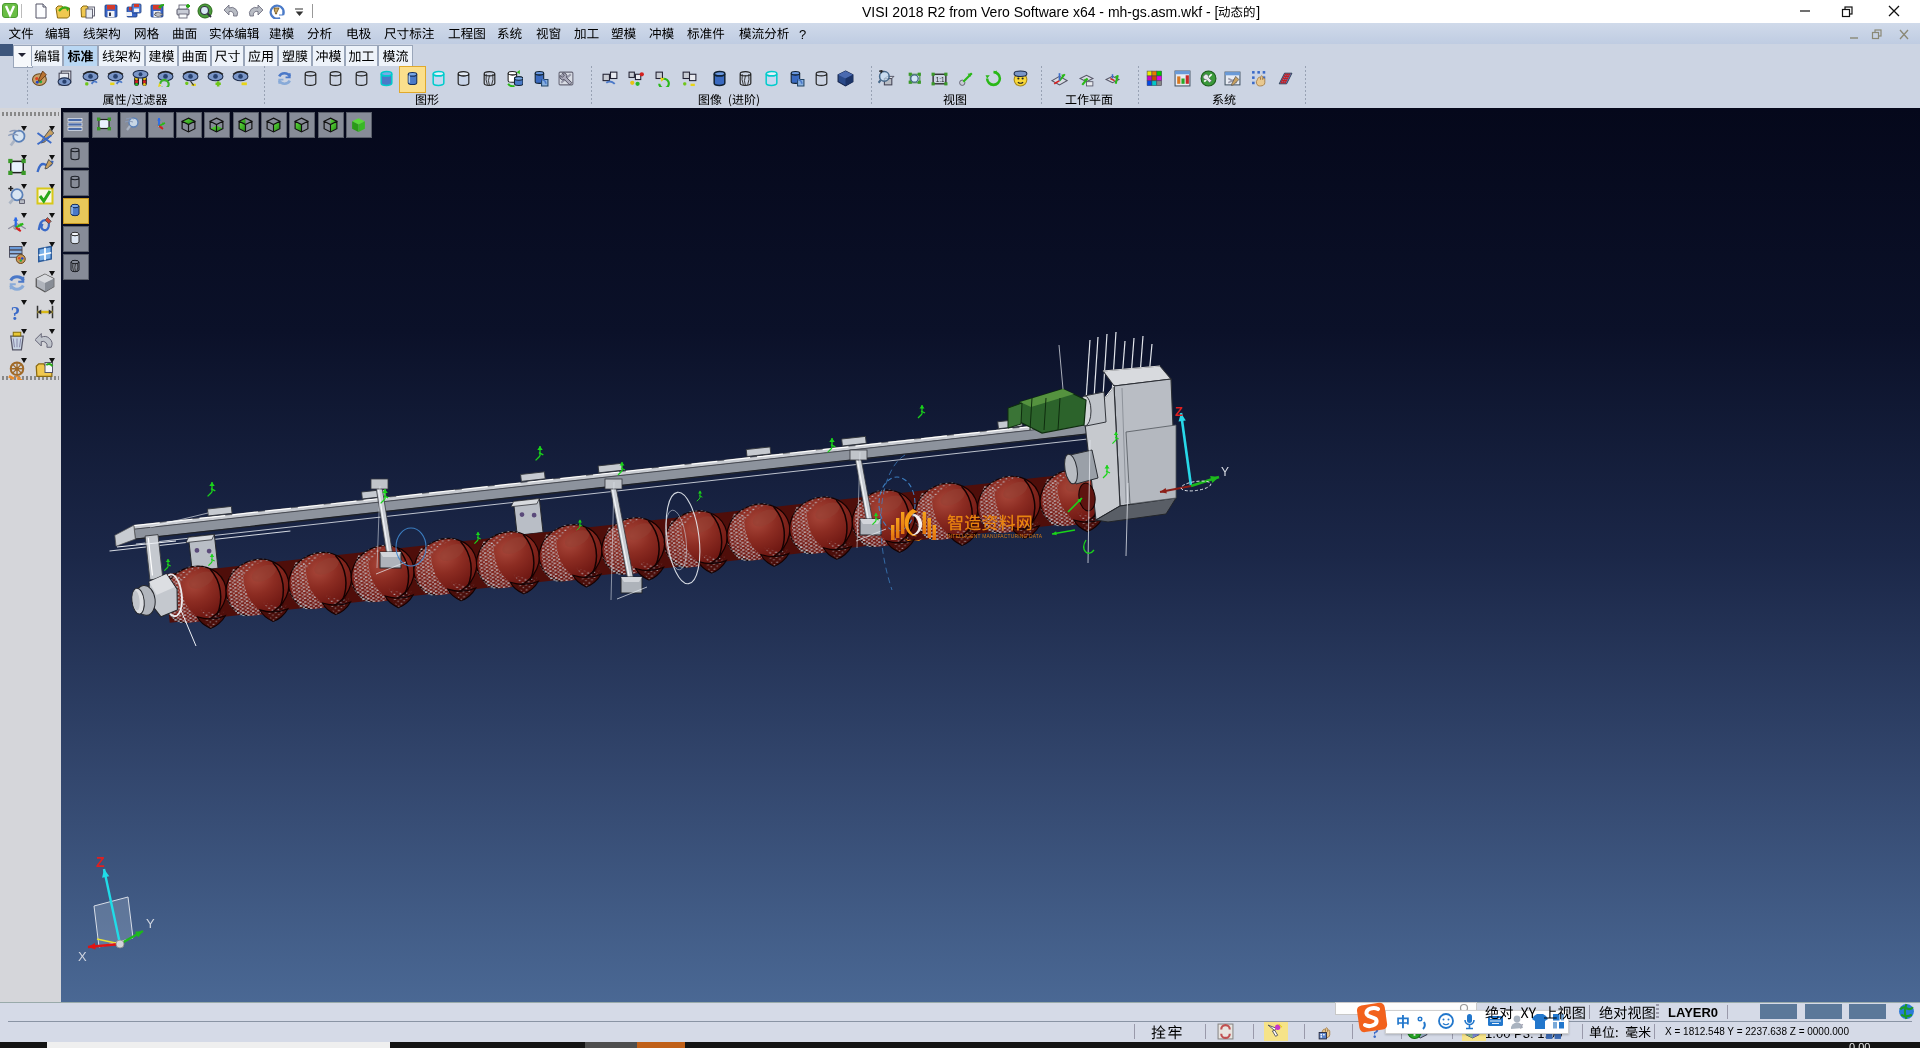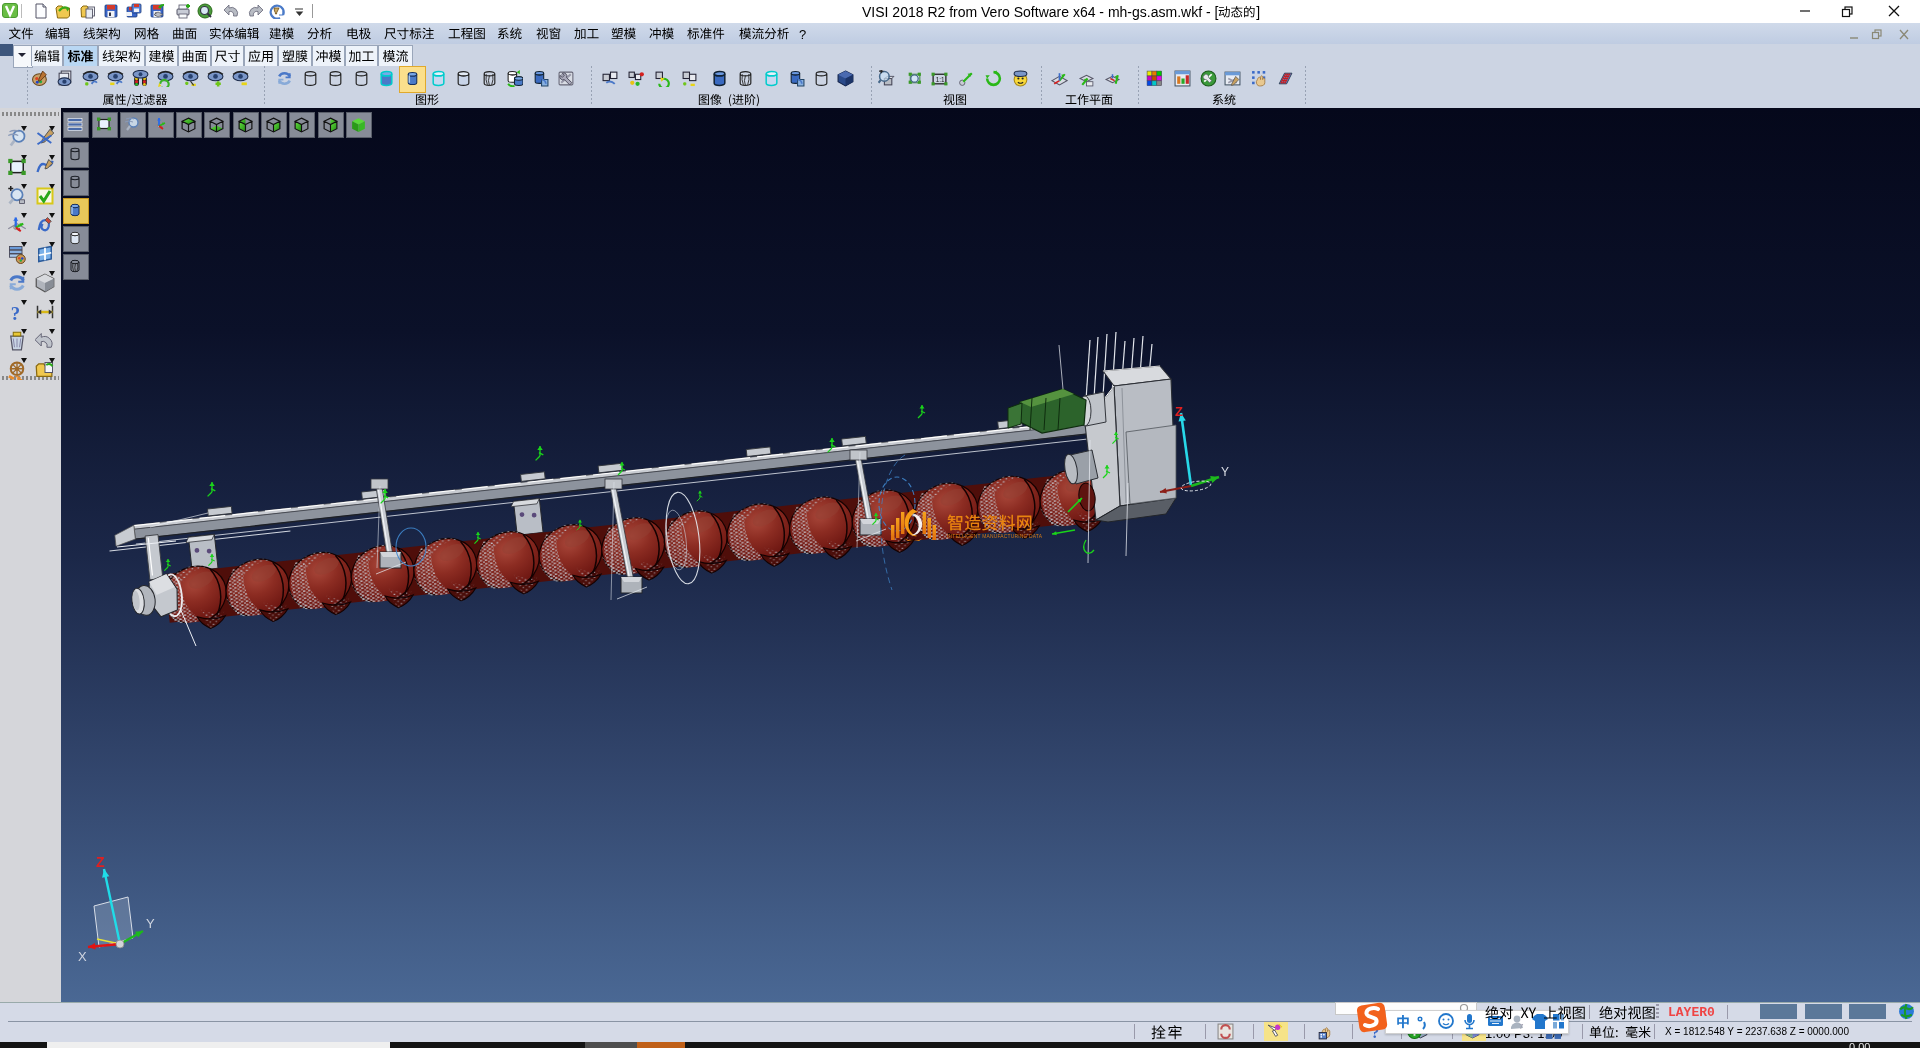--- a/index.html
+++ b/index.html
@@ -1002,21 +1002,21 @@
 <div style="position:absolute;left:63px;top:254px;width:26px;height:26px;background:#878c98;border:1px solid #5a5f6a;box-sizing:border-box"></div>
 <div style="position:absolute;left:67px;top:258px"><svg width="16" height="16" viewBox="0 0 16 16">
       <path d="M4,4 a4,1.7 0 0 0 8,0 a4,1.7 0 0 0 -8,0 v8 a4,1.7 0 0 0 8,0 v-8" fill="none" stroke="#1a1d24" stroke-width="1"></path>
       <path d="M6,5 q-1,4 0.5,8 M8.5,5.7 q-1.5,4 0,8 M10.5,5 q1,4 -0.5,8" fill="none" stroke="#222" stroke-width="0.8"></path>
     </svg></div>
 <div style="position:absolute;left:0;top:1002px;width:1920px;height:40px;background:#d5dae7;border-top:1px solid #9aa"></div>
 <div style="position:absolute;left:8px;top:1021px;width:1904px;height:1px;background:#8a94a4"></div>
 <div style="position:absolute;left:1589px;top:1005px;width:1px;height:14px;background:#99a"></div>
 <div style="position:absolute;left:1727px;top:1005px;width:1px;height:14px;background:#99a"></div>
 <div style="position:absolute;left:1656px;top:1004px;width:3px;height:16px;background:repeating-linear-gradient(#99a 0 2px,transparent 2px 4px)"></div>
-<div style="position:absolute;left:1668px;top:1005px;font-family:Liberation Mono, monospace;font-size:13px;font-weight:bold;color:#ef4444">LAYER0</div>
+<div style="position:absolute;left:1668px;top:1005px;font-family:Liberation Sans, sans-serif;font-size:13px;font-weight:bold;color:#000000">LAYER0</div>
 <div style="position:absolute;left:1760px;top:1004px;width:37px;height:15px;background:#5b7899"></div>
 <div style="position:absolute;left:1805px;top:1004px;width:37px;height:15px;background:#5b7899"></div>
 <div style="position:absolute;left:1849px;top:1004px;width:37px;height:15px;background:#5b7899"></div>
 <svg style="position:absolute;left:1898px;top:1003px" width="17" height="17" viewBox="0 0 16 16">
     <circle cx="8" cy="8" r="7" fill="#2a7ad8"></circle>
     <path d="M2,6 q3,-3 6,-1 q4,2 6,-1 M3,11 q4,3 10,0 M8,1 q-3,7 0,14" fill="none" stroke="#1a9a28" stroke-width="2"></path>
   </svg>
 <div style="position:absolute;left:1665px;top:1026px;font-family:'Liberation Sans',sans-serif;font-size:10px;color:#000">X = 1812.548 Y = 2237.638 Z = 0000.000</div>
 <div style="position:absolute;left:1462px;top:1026px;font-family:'Liberation Sans',sans-serif;font-size:13px;color:#000">E3: 1.00 P3: 1.00</div>
 <div style="position:absolute;left:1134px;top:1024px;width:1px;height:15px;background:#99a"></div>

